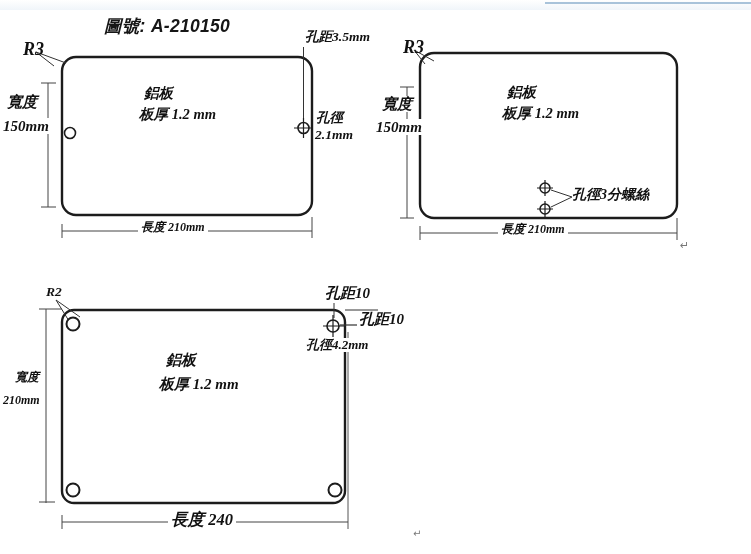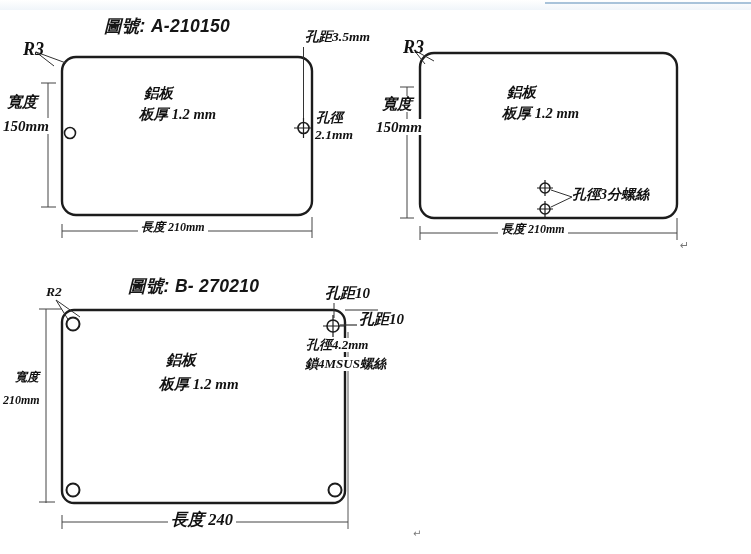--- a/index.html
+++ b/index.html
@@ -95,26 +95,24 @@
 
   <div class="lbl fs13" style="left:403px; top:38px;">R3</div>
   <div class="lbl fs15 bgw" style="left:379px; top:96px;">寬度</div>
   <div class="lbl fs15 bgw" style="left:373px; top:119px;">150mm</div>
   <div class="lbl fs145" style="left:507px; top:85px;">鋁板</div>
   <div class="lbl fs145" style="left:502px; top:106px;">板厚 1.2 mm</div>
   <div class="lbl fs14" style="left:572px; top:187px;">孔徑3分螺絲</div>
   <div class="lbl fs16 bgw" style="left:498px; top:223px;">長度 210mm</div>
   <div class="pmark" style="left:680px; top:239px;">↵</div>
 
-  <div class="title" style="left:128px; top:274px;">圖號: B- 270210</div>
   <div class="lbl fs135" style="left:46px; top:285px;">R2</div>
   <div class="lbl fs15" style="left:325px; top:285px;">孔距10</div>
   <div class="lbl fs15" style="left:359px; top:311px;">孔距10</div>
   <div class="lbl fs155 bgw" style="left:303px; top:338px;">孔徑4.2mm</div>
-  <div class="lbl fs155 bgw" style="left:302px; top:357px;">鎖4MSUS螺絲</div>
   <div class="lbl fs16" style="left:15px; top:371px;">寬度</div>
   <div class="lbl fs16 bgw" style="left:0px; top:394px;">210mm</div>
   <div class="lbl fs15" style="left:166px; top:352px;">鋁板</div>
   <div class="lbl fs15" style="left:159px; top:376px;">板厚 1.2 mm</div>
   <div class="lbl fs165 bgw" style="left:168px; top:511px;">長度 240</div>
   <div class="pmark" style="left:413px; top:528px; font-size:10px;">↵</div>
 
 </div>
 
 </body></html>

